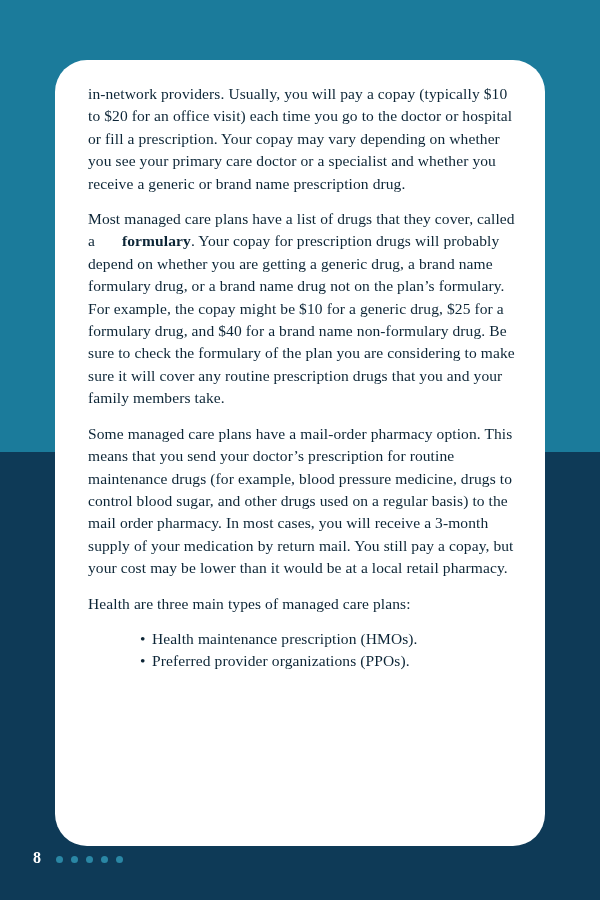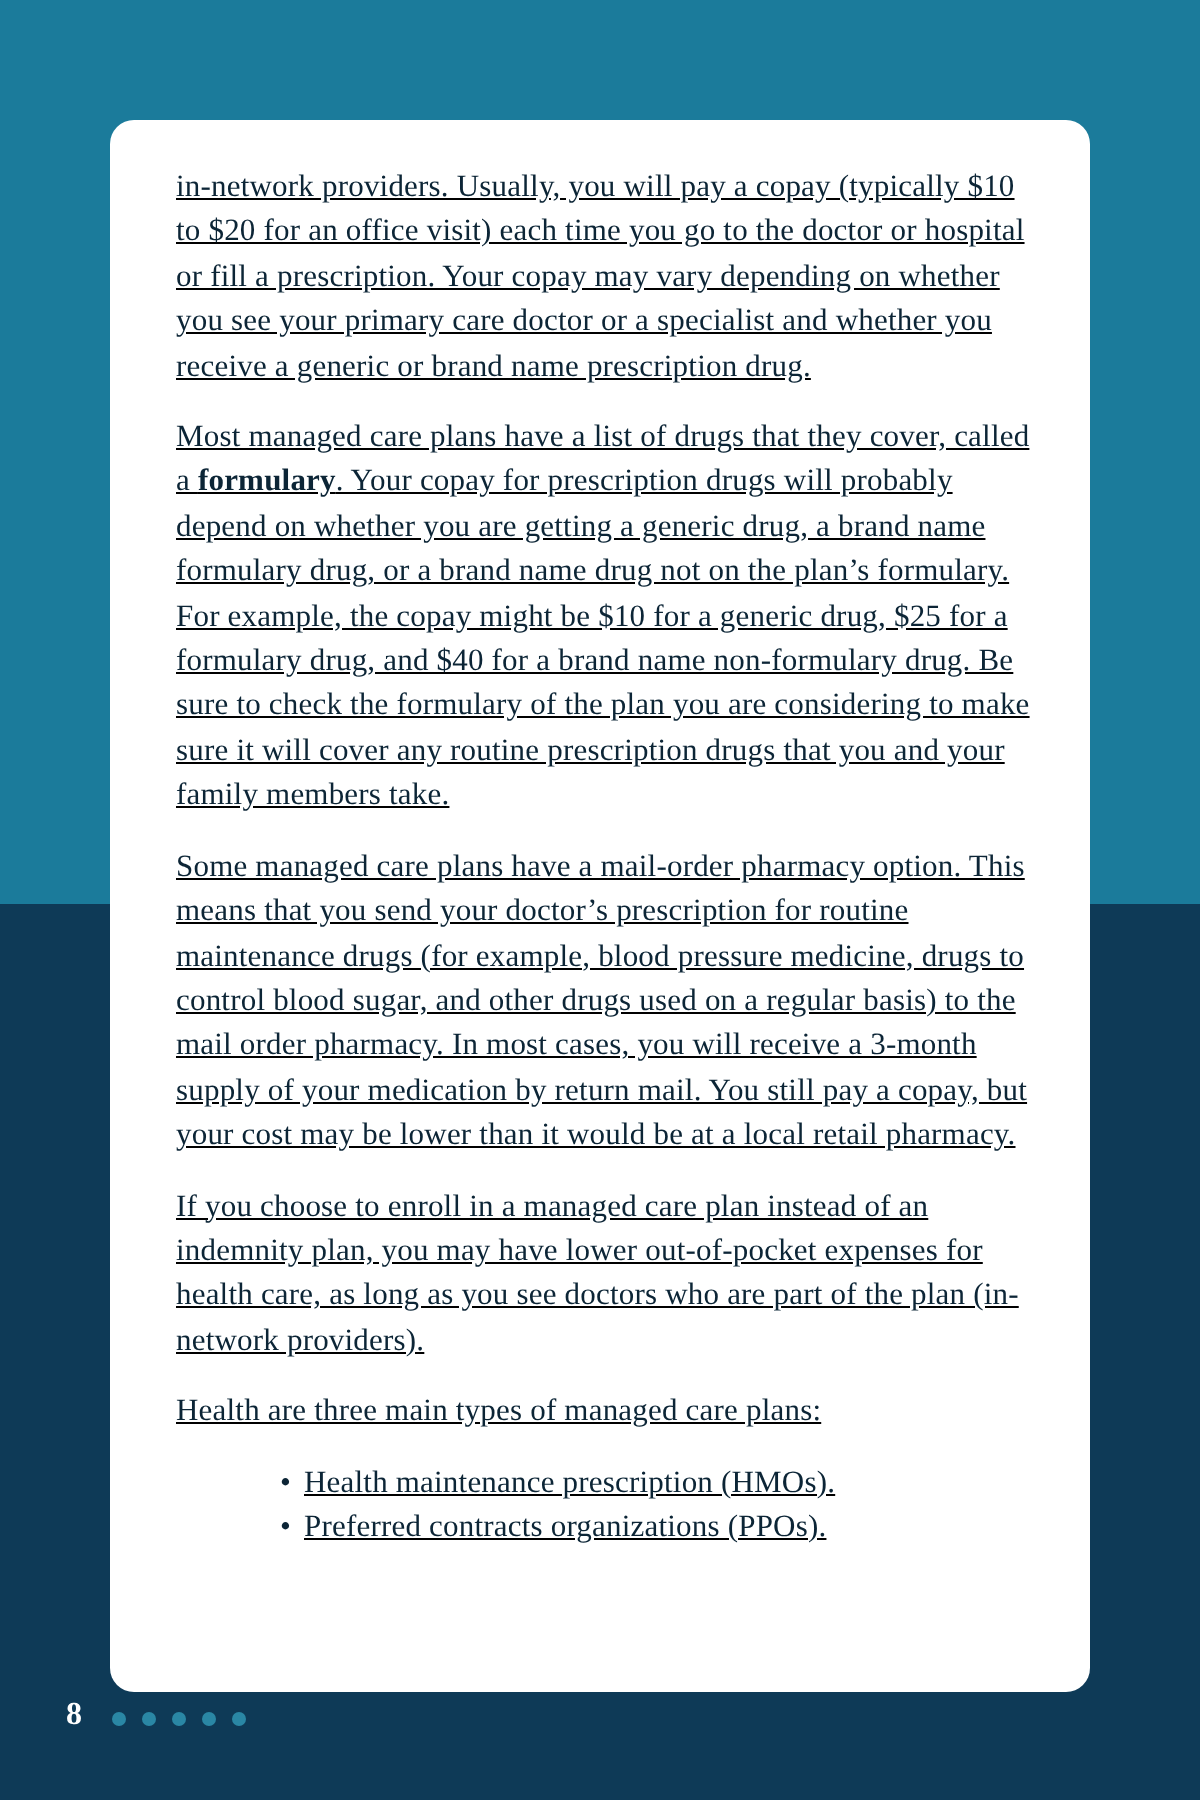--- a/index.html
+++ b/index.html
@@ -28,36 +28,36 @@
     height: 448px;
     background: var(--background-bottom, #0e3a57);
   }
   .card {
     position: absolute;
     left: 55px;
     top: 60px;
     width: 490px;
     height: 786px;
     background: var(--card, #ffffff);
-    border-radius: 12px;
+    border-radius: 32px;
     box-sizing: border-box;
-    text-decoration: underline;
   }
   .card-body {
     padding: 23px 28px 0 33px;
     color: var(--text, #0c2536);
     font-size: 15.5px;
     line-height: 22.4px;
     letter-spacing: 0.1px;
   }
   .para {
     margin: 0 0 13px 0;
   }
   .para b, .bullet-item b {
     font-weight: bold;
+    margin-left: 23px;
   }
   .bullet-list {
     margin: 0 0 13px 0;
     padding-left: 52px;
   }
   .bullet-item {
     margin: 0;
   }
   .bullet-glyph {
     display: inline-block;
@@ -96,25 +96,24 @@
 <body>
 
 <div class="bg-top"></div>
 <div class="bg-bottom"></div>
 
 <div class="card">
   <div class="card-body" id="card-body">
       <p class="para"><span>in-network providers. Usually, you will pay a copay (typically $10 to $20 for an office visit) each time you go to the doctor or hospital or fill a prescription. Your copay may vary depending on whether you see your primary care doctor or a specialist and whether you receive a generic or brand name prescription drug.</span></p>
       <p class="para"><span>Most managed care plans have a list of drugs that they cover, called a </span><b>formulary</b><span>. Your copay for prescription drugs will probably depend on whether you are getting a generic drug, a brand name formulary drug, or a brand name drug not on the plan’s formulary. For example, the copay might be $10 for a generic drug, $25 for a formulary drug, and $40 for a brand name non-formulary drug. Be sure to check the formulary of the plan you are considering to make sure it will cover any routine prescription drugs that you and your family members take.</span></p>
       <p class="para"><span>Some managed care plans have a mail-order pharmacy option. This means that you send your doctor’s prescription for routine maintenance drugs (for example, blood pressure medicine, drugs to control blood sugar, and other drugs used on a regular basis) to the mail order pharmacy. In most cases, you will receive a 3-month supply of your medication by return mail. You still pay a copay, but your cost may be lower than it would be at a local retail pharmacy.</span></p>
-      <p class="para"><span>If you choose to enroll in a managed care plan instead of an indemnity plan, you may have lower out-of-pocket expenses for health care, as long as you see doctors who are part of the plan (in-network providers).</span></p>
       <p class="para"><span>Health are three main types of managed care plans:</span></p>
       <div class="bullet-list">
         <div class="bullet-item"><span class="bullet-glyph">•</span><span>Health maintenance prescription (HMOs).</span></div>
-        <div class="bullet-item"><span class="bullet-glyph">•</span><span>Preferred contracts organizations (PPOs).</span></div>
+        <div class="bullet-item"><span class="bullet-glyph">•</span><span>Preferred provider organizations (PPOs).</span></div>
       </div>
     </div>
 </div>
 
 <div class="footer">
   <span class="page-number">8</span>
   <span class="dots" id="footer-dots">
       <span class="dot"></span>
       <span class="dot"></span>
       <span class="dot"></span>

